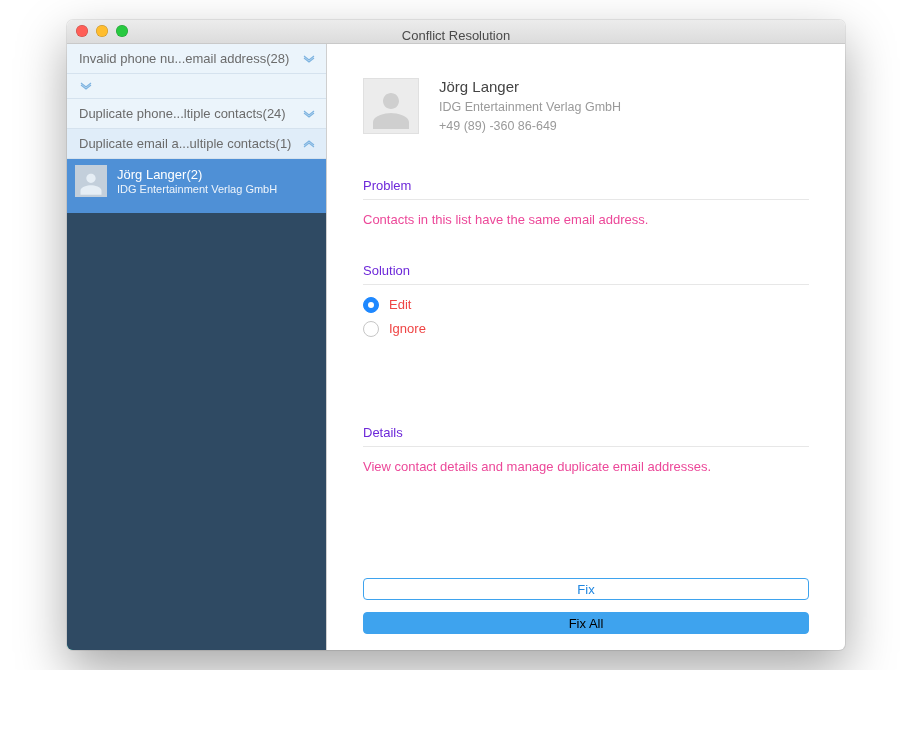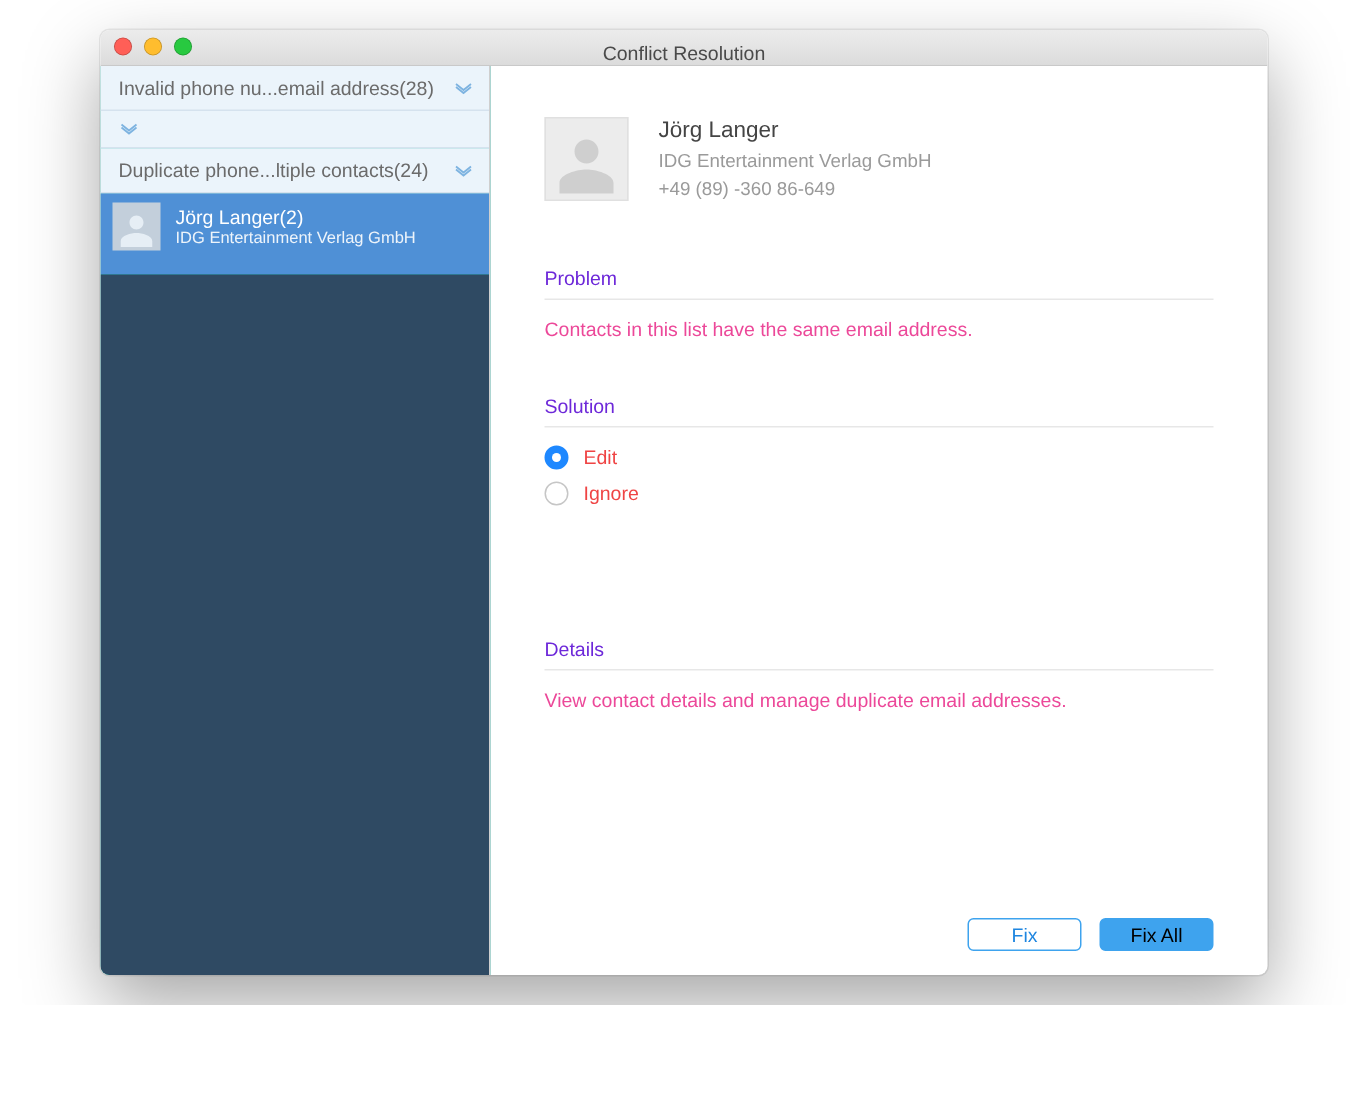--- a/index.html
+++ b/index.html
@@ -176,20 +176,21 @@
   }
   .radio-row.selected .radio-inner-dot { display:block; }
   .radio-label { color:#ef4444; font-size:13px; }
 
   .footer {
     margin-top:auto;
     display:flex;
     justify-content:flex-end;
     gap:12px;
     padding-top:10px;
+    flex-direction:column;
   }
   .btn {
     min-width: 76px;
     height: 22px;
     border-radius: 4px;
     font-size:13px;
     display:flex;align-items:center;justify-content:center;
     cursor:pointer;
     border:1px solid #3ea3ee;
     color:#1f86e0;
@@ -240,20 +241,30 @@
         <span class="cat-label">
           <span>Duplicate phone...ltiple contacts</span><span>(24)</span>
         </span>
         <span class="chev">
           <svg viewBox="0 0 12 8">
               <path d="M1 3 L6 7 L11 3 M1 1 L6 5 L11 1" stroke="#7db3e0" fill="none" stroke-width="1.2"></path>
             </svg>
         </span>
       </div>
 
+      <div class="category expanded">
+        <span class="cat-label">
+          <span>Duplicate email a...ultiple contacts</span><span>(1)</span>
+        </span>
+        <span class="chev">
+          <svg viewBox="0 0 12 8">
+              <path d="M1 5 L6 1 L11 5 M1 7 L6 3 L11 7" stroke="#7db3e0" fill="none" stroke-width="1.2"></path>
+            </svg>
+        </span>
+      </div>
 
       <div class="contact-row">
         <div class="avatar">
           <svg viewBox="0 0 24 24">
               <path fill="#e6eef5" d="M12 12c2.2 0 4-1.8 4-4s-1.8-4-4-4-4 1.8-4 4 1.8 4 4 4zm0 2c-3 0-9 1.5-9 4.5V22h18v-3.5c0-3-6-4.5-9-4.5z"></path>
             </svg>
         </div>
         <div>
           <div class="ct-name">
             <span>Jörg Langer</span><span>(2)</span>

